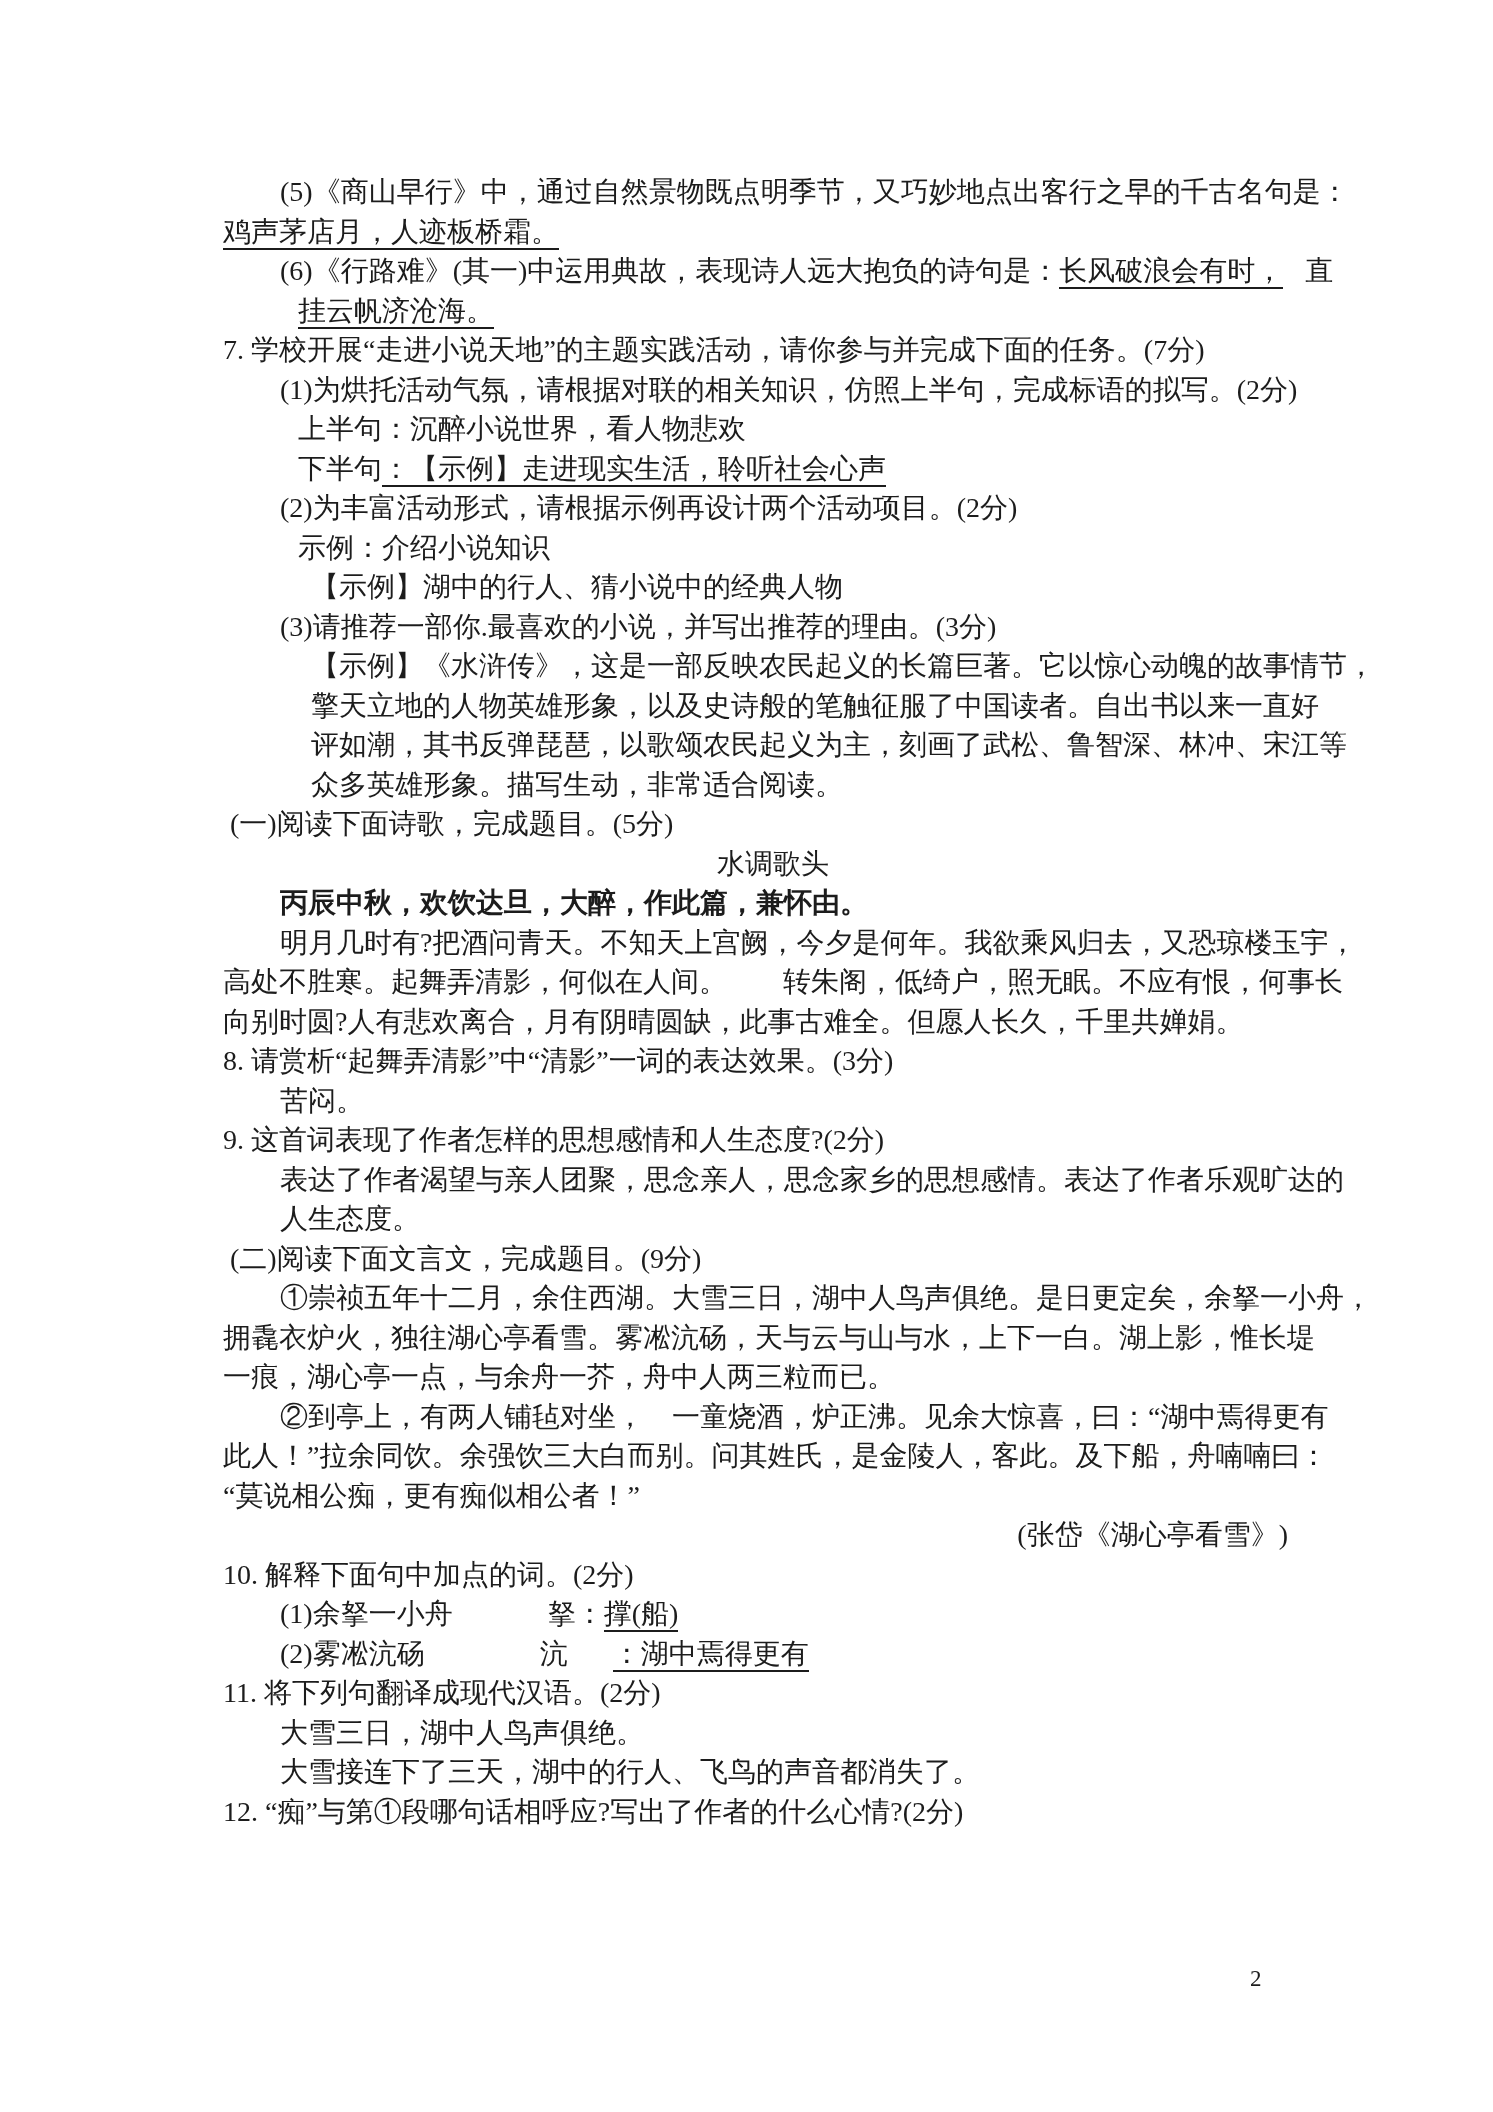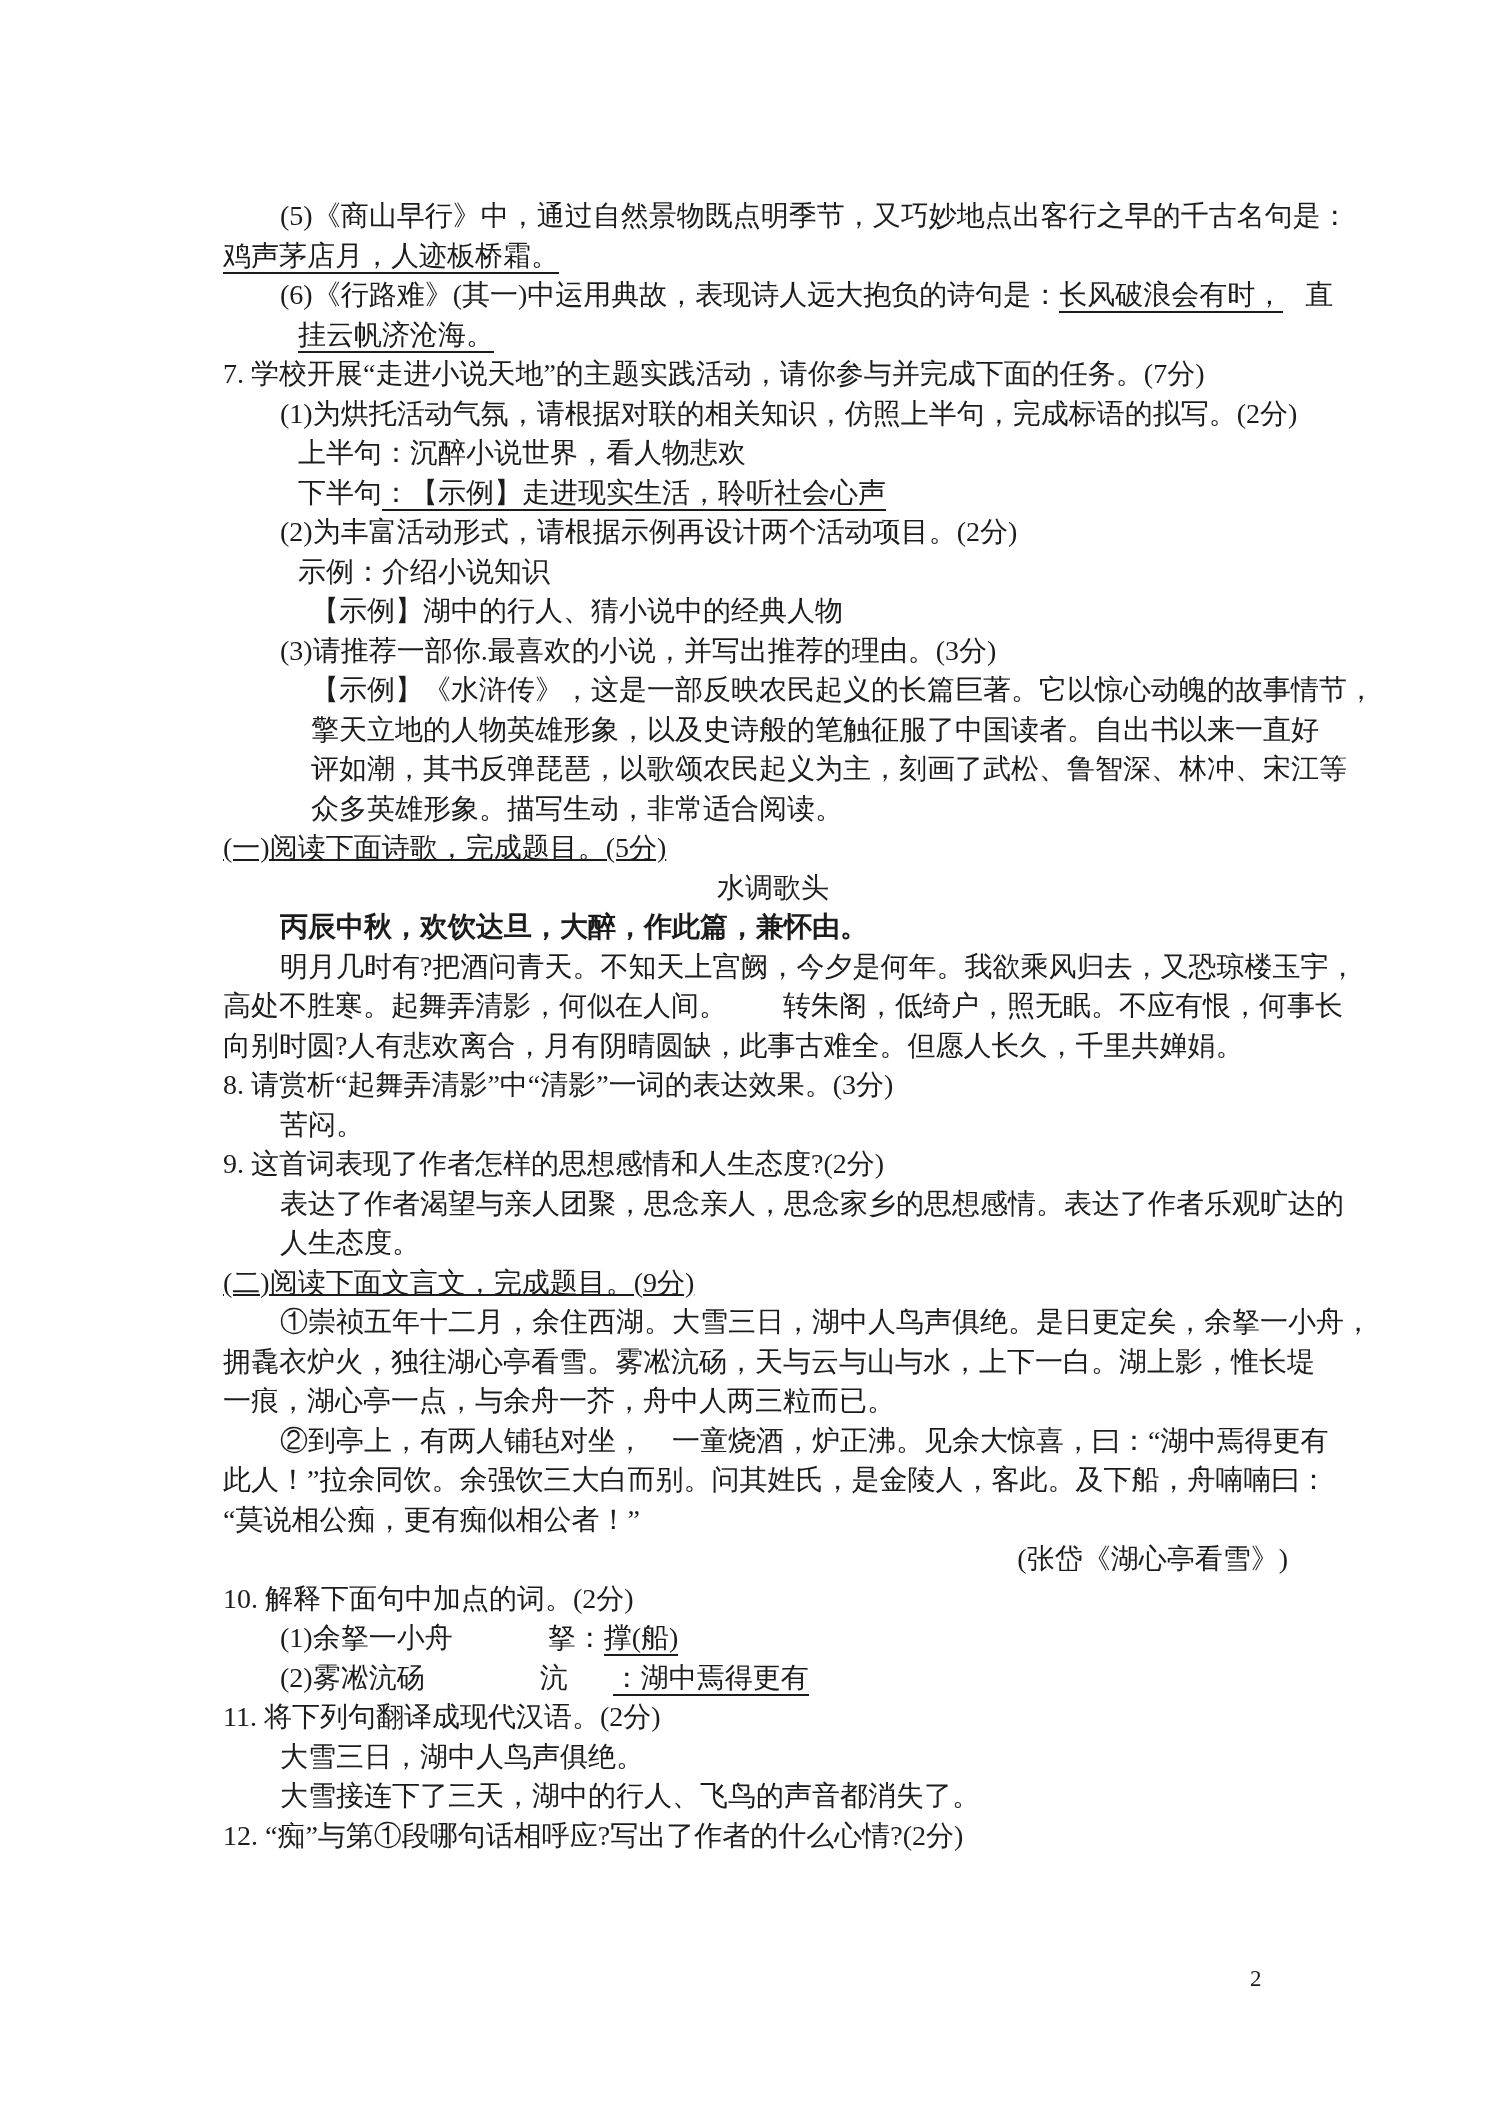--- a/index.html
+++ b/index.html
@@ -1,23 +1,23 @@
 <!DOCTYPE html>
 <html><head>
 <meta charset="utf-8">
 <style>
   html,body{margin:0;padding:0;}
   body{
     width:1493px;height:2112px;position:relative;background:#ffffff;
     font-family:"Liberation Serif","DejaVu Serif",serif;
     color:#1c1c1c;overflow:hidden;
   }
-  .doc{position:absolute;left:223px;top:196px;width:1100px;}
+  .doc{position:absolute;left:223px;top:172px;width:1100px;}
   .ln{height:39.5px;line-height:39.5px;font-size:28px;white-space:nowrap;}
-  .iA{text-decoration:underline;}
+  .iA{margin-left:7px;}
   .i1{margin-left:57px;}
   .i2{margin-left:88px;}
   .i3{margin-left:75px;}
   .i4{}
   .u{border-bottom:2px solid #1c1c1c;padding-bottom:1px;}
   .b{font-weight:bold;}
   .h{font-weight:bold;font-size:30px;}
   .center{text-align:center;margin-left:0;}
   .right{text-align:right;padding-right:35px;}
   .gap-l{margin-left:22px;}

